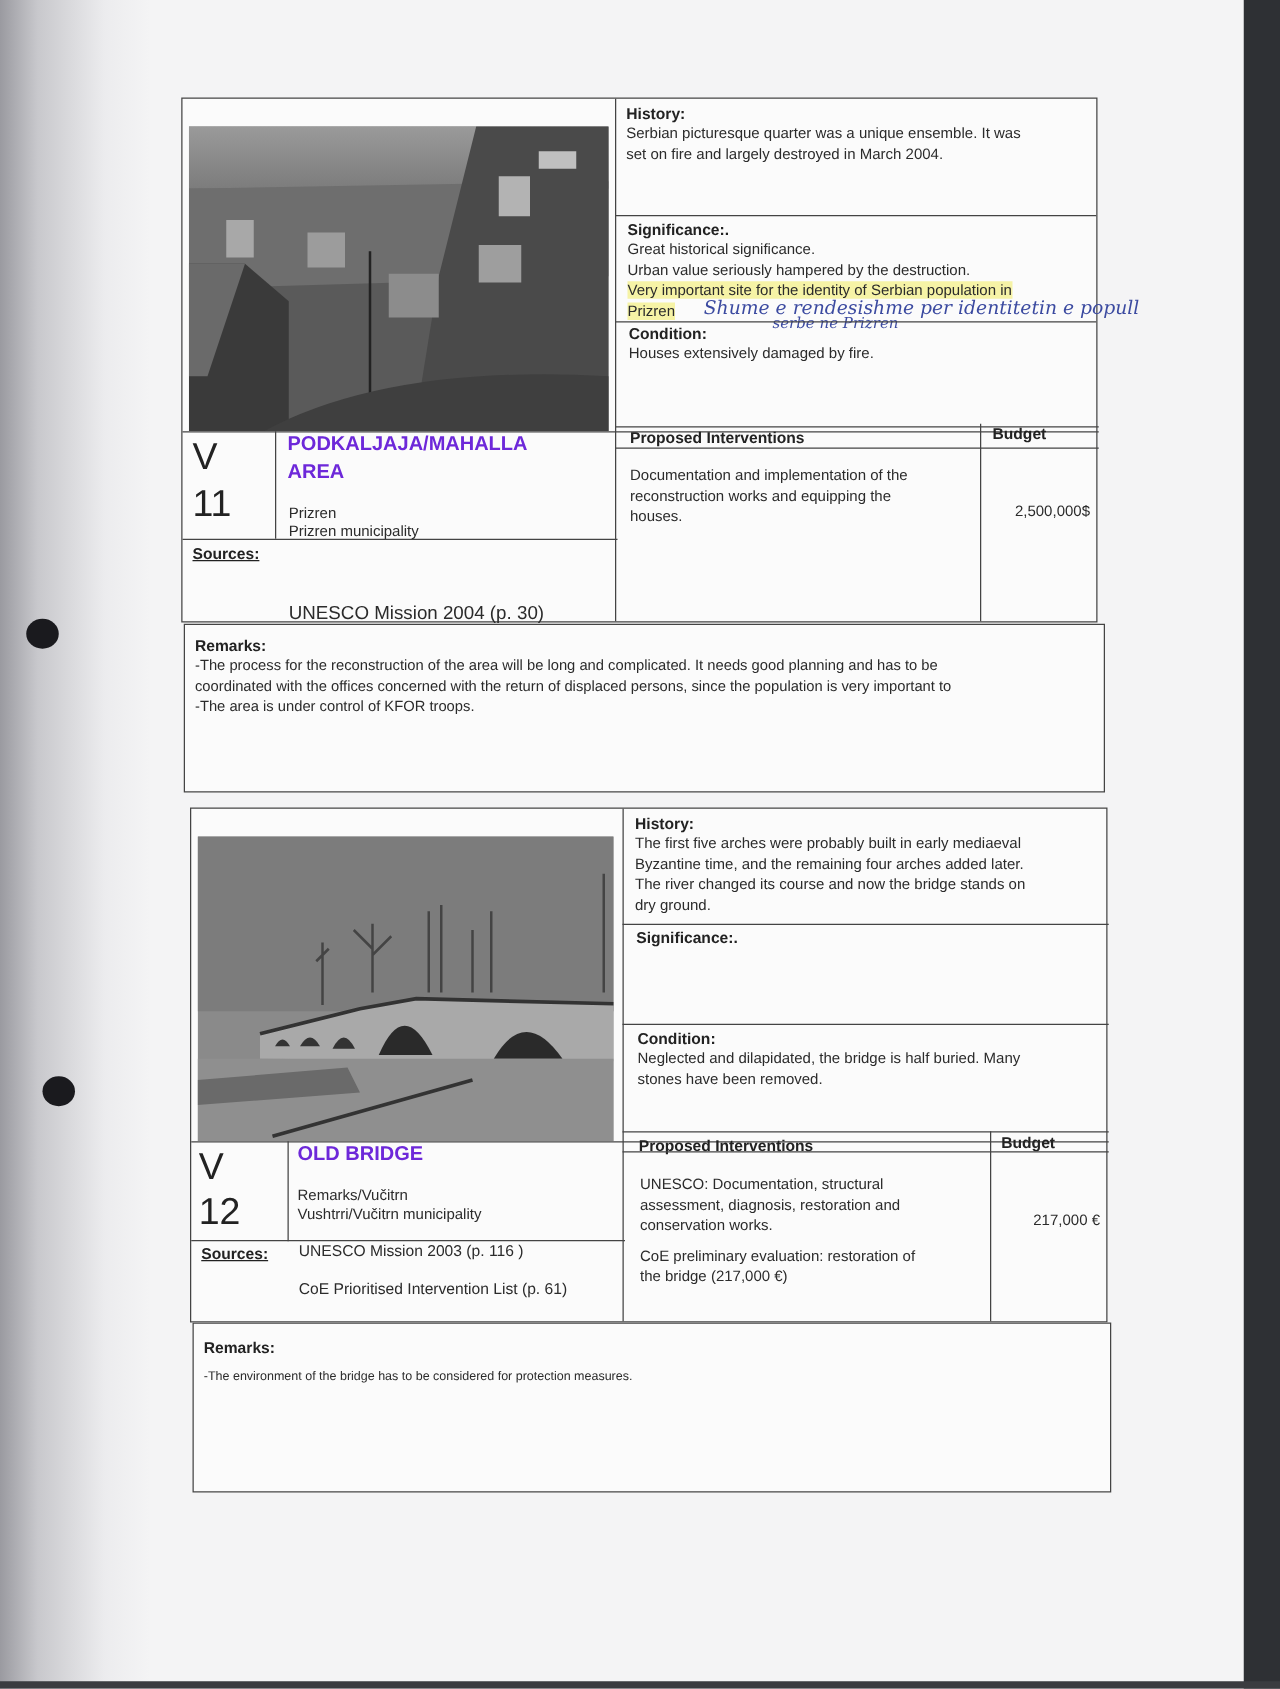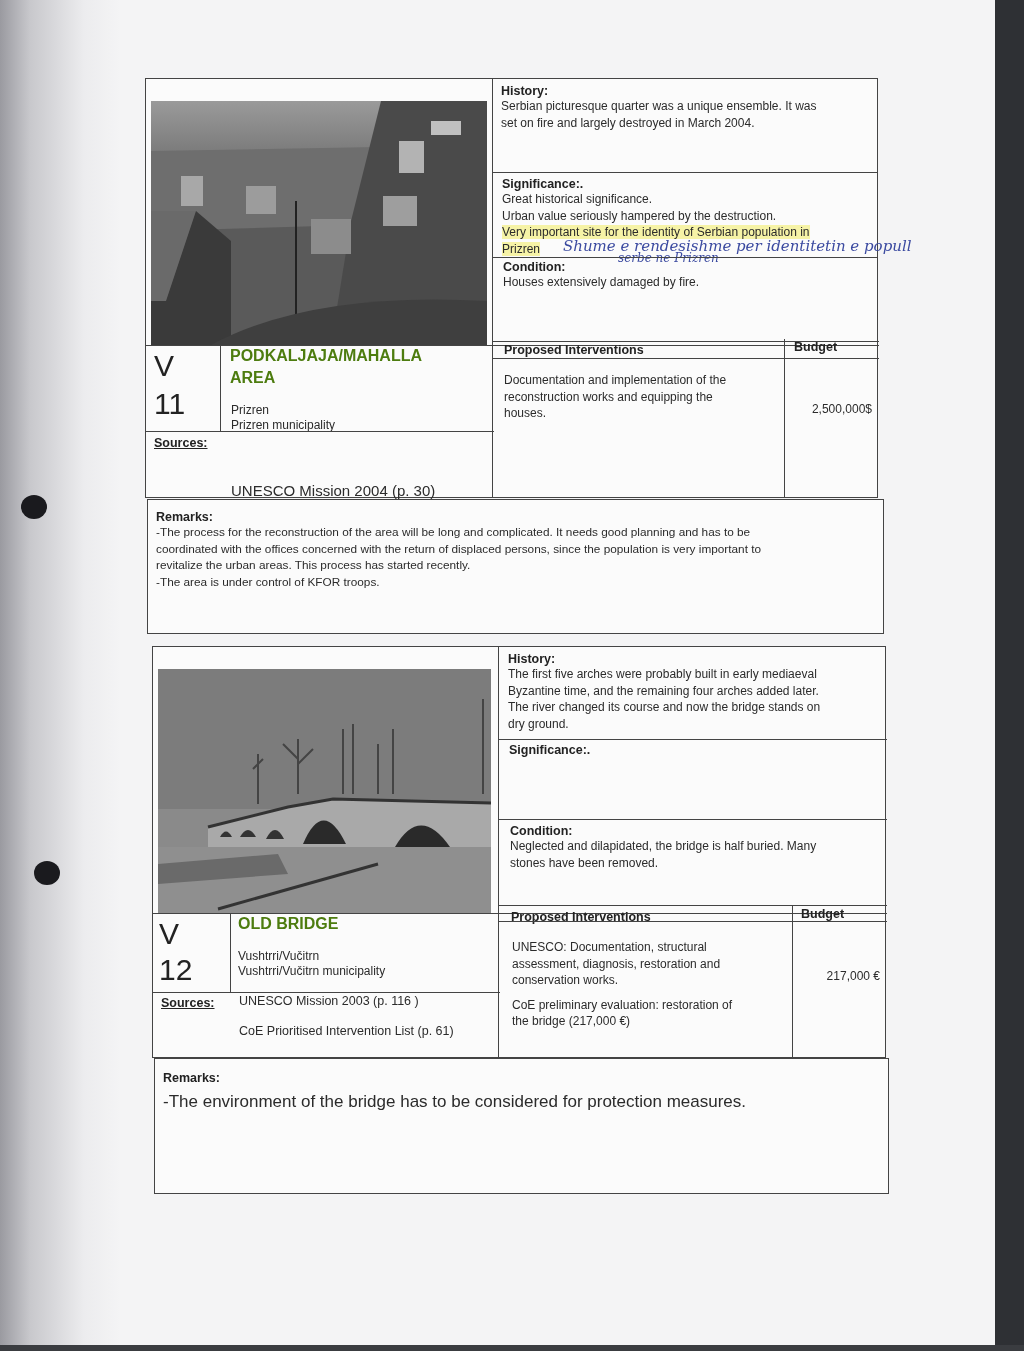--- a/index.html
+++ b/index.html
@@ -19,21 +19,21 @@
   .abs { position:absolute; box-sizing:border-box;padding-left:32px; }
   .box { border:1.5px solid #444; background:#fbfbfb; }
   .cell { position:absolute; box-sizing:border-box; }
   .lbl { font-weight:bold; font-size:12.5px; color:#222; }
   .txt { font-size:12px; line-height:16.5px; color:#2b2b2b; }
   .hline { position:absolute; height:0; border-top:1.5px solid #444; }
   .vline { position:absolute; width:0; border-left:1.5px solid #444; }
   .photo { position:absolute; overflow:hidden; }
   .code-letter { position:absolute; font-size:30px; color:#222; font-weight:normal; }
   .code-num { position:absolute; font-size:30px; color:#222; }
-  .title { position:absolute; font-weight:bold; font-size:16px; color:#4d7c0f; line-height:22px; }
+  .title { position:absolute; font-weight:bold; font-size:16px; color:#6d28d9; line-height:22px; }
   .loc { position:absolute; font-size:12px; line-height:15px; color:#2b2b2b; }
   .src-lbl { position:absolute; font-weight:bold; font-size:12.5px; text-decoration:underline; color:#222; }
   .hl { background:#f6f3a6; }
   .hand { position:absolute; font-family:"DejaVu Serif", serif; font-style:italic; color:#3b4aa0; font-size:15px; white-space:nowrap; }
 </style>
 </head>
 <body>
 
 <div class="page-shade"></div>
 <div class="right-edge"></div>
@@ -125,21 +125,20 @@
     <div>houses.</div>
   </div>
   <div class="cell txt" style="left:643px;top:322px;width:83px;text-align:right;">2,500,000$</div>
 </div>
 
 <div class="abs box" style="left:147px;top:499px;width:737px;height:135px;padding:10px 0 0 8px;">
   <div class="lbl">Remarks:</div>
   <div class="txt" style="font-size:11.8px;">
     <div>-The process for the reconstruction of the area will be long and complicated. It needs good planning and has to be</div>
     <div>coordinated with the offices concerned with the return of displaced persons, since the population is very important to</div>
-    <div>revitalize the urban areas.  This process has started recently.</div>
     <div>-The area is under control of KFOR troops.</div>
   </div>
 </div>
 
 <div class="abs box" style="left:152px;top:646px;width:734px;height:412px;">
   <div class="photo" style="left:5px;top:22px;width:333px;height:244px;">
     <svg width="333" height="244" viewBox="0 0 333 244">
       <rect width="333" height="244" fill="#8a8a8a"></rect>
       <rect width="333" height="140" fill="#7c7c7c"></rect>
       <g stroke="#444" stroke-width="2" fill="none">
@@ -186,21 +185,21 @@
       <div>stones have been removed.</div>
     </div>
   </div>
 
   <div class="hline" style="left:0;top:266px;width:734px;"></div>
   <div class="code-letter" style="left:6px;top:270px;">V</div>
   <div class="code-num" style="left:6px;top:306px;">12</div>
   <div class="vline" style="left:77px;top:266px;height:80px;"></div>
   <div class="title" style="left:85px;top:266px;">OLD BRIDGE</div>
   <div class="loc" style="left:85px;top:302px;">
-    <div>Vushtrri/Vučitrn</div>
+    <div>Remarks/Vučitrn</div>
     <div>Vushtrri/Vučitrn municipality</div>
   </div>
   <div class="hline" style="left:0;top:345px;width:347px;"></div>
   <div class="src-lbl" style="left:8px;top:349px;">Sources:</div>
   <div class="loc" style="left:86px;top:347px;font-size:12.5px;">UNESCO Mission 2003 (p. 116 )</div>
   <div class="loc" style="left:86px;top:377px;font-size:12.5px;">CoE Prioritised Intervention List (p. 61)</div>
 
   <div class="hline" style="left:345px;top:258px;width:389px;"></div>
   <div class="cell lbl" style="left:358px;top:263px;">Proposed Interventions</div>
   <div class="cell lbl" style="left:648px;top:260px;">Budget</div>
@@ -212,16 +211,16 @@
     <div>conservation works.</div>
     <div style="height:8px;"></div>
     <div>CoE preliminary evaluation: restoration of</div>
     <div>the bridge (217,000 €)</div>
   </div>
   <div class="cell txt" style="left:645px;top:321px;width:82px;text-align:right;">217,000 €</div>
 </div>
 
 <div class="abs box" style="left:154px;top:1058px;width:735px;height:136px;padding:12px 0 0 8px;">
   <div class="lbl">Remarks:</div>
-  <div class="txt" style="margin-top:9px;font-size:17px;">
+  <div class="txt" style="margin-top:9px;font-size:10px;">
     <div>-The environment of the bridge has to be considered for protection measures.</div>
   </div>
 </div>
 
 </body></html>

